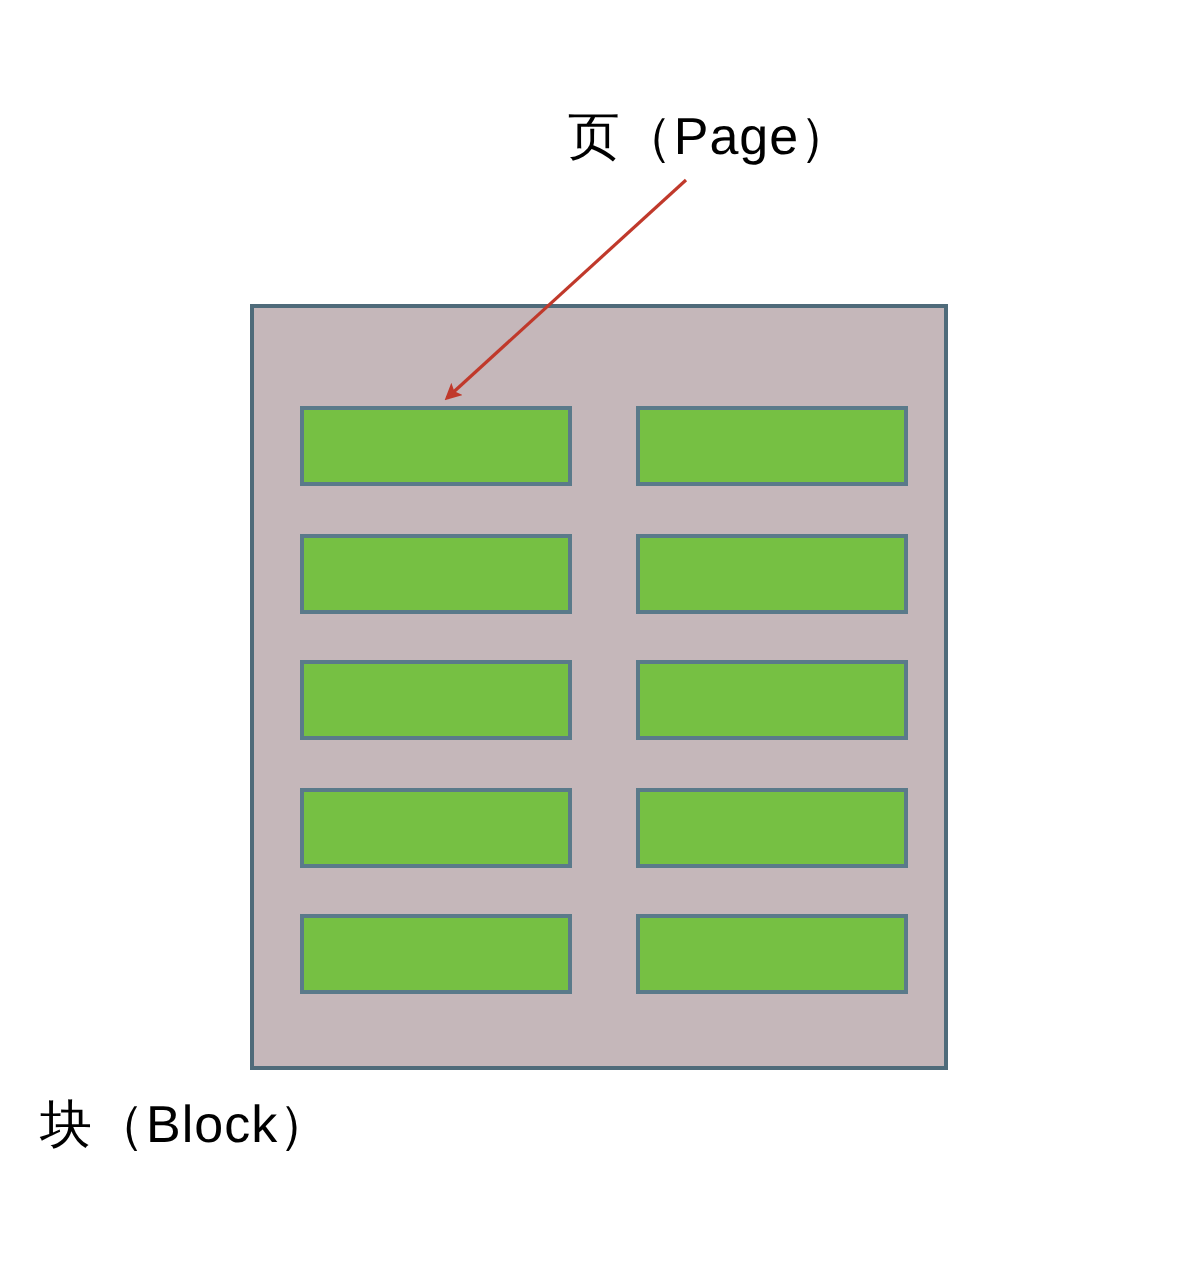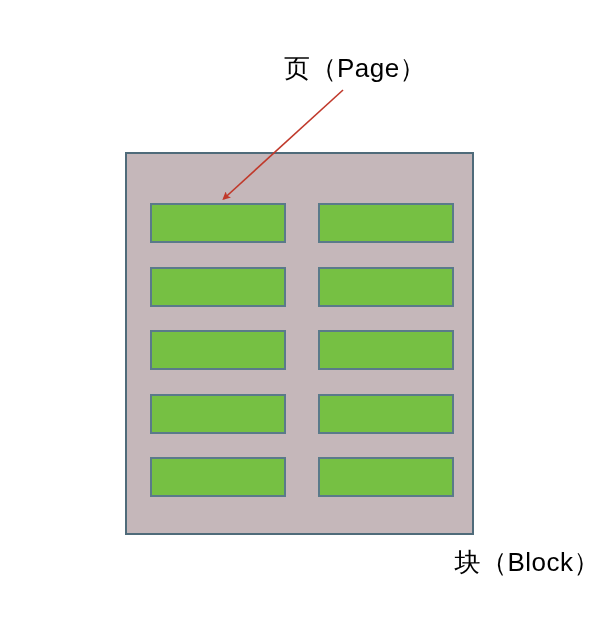--- a/index.html
+++ b/index.html
@@ -38,21 +38,21 @@
     top: 52px;
     width: 600px;
     text-align: center;
     padding-left: 110px;
     box-sizing: border-box;
   }
   #block-label {
     left: 0;
     top: 546px;
     width: 600px;
-    text-align: right;
+    text-align: left;
     padding-left: 20px;
     box-sizing: border-box;
   }
 
   
   #block-container {
     position: absolute;
     left: 125px;
     top: 152px;
     width: 349px;

